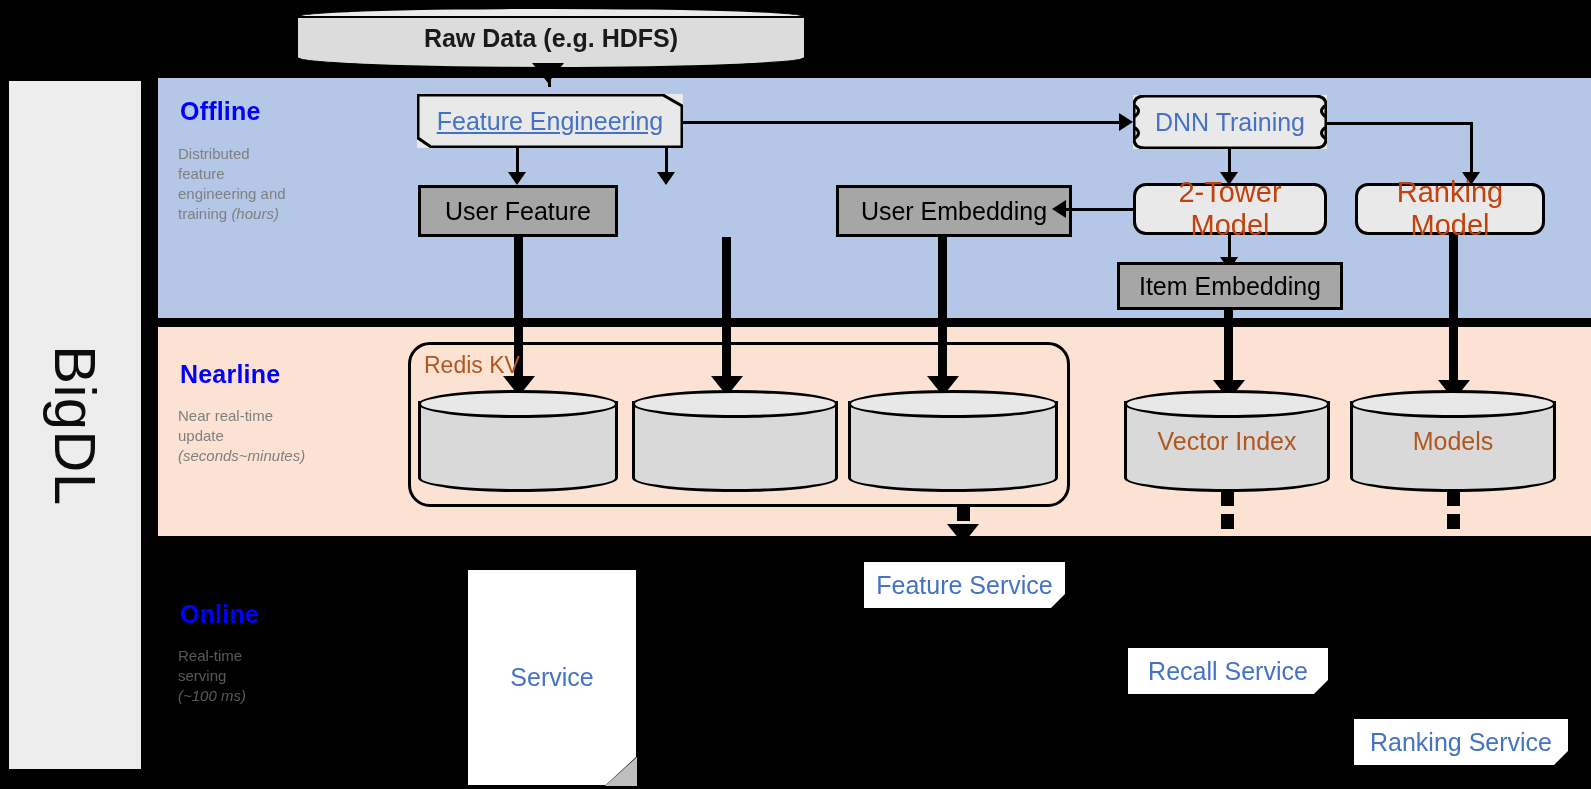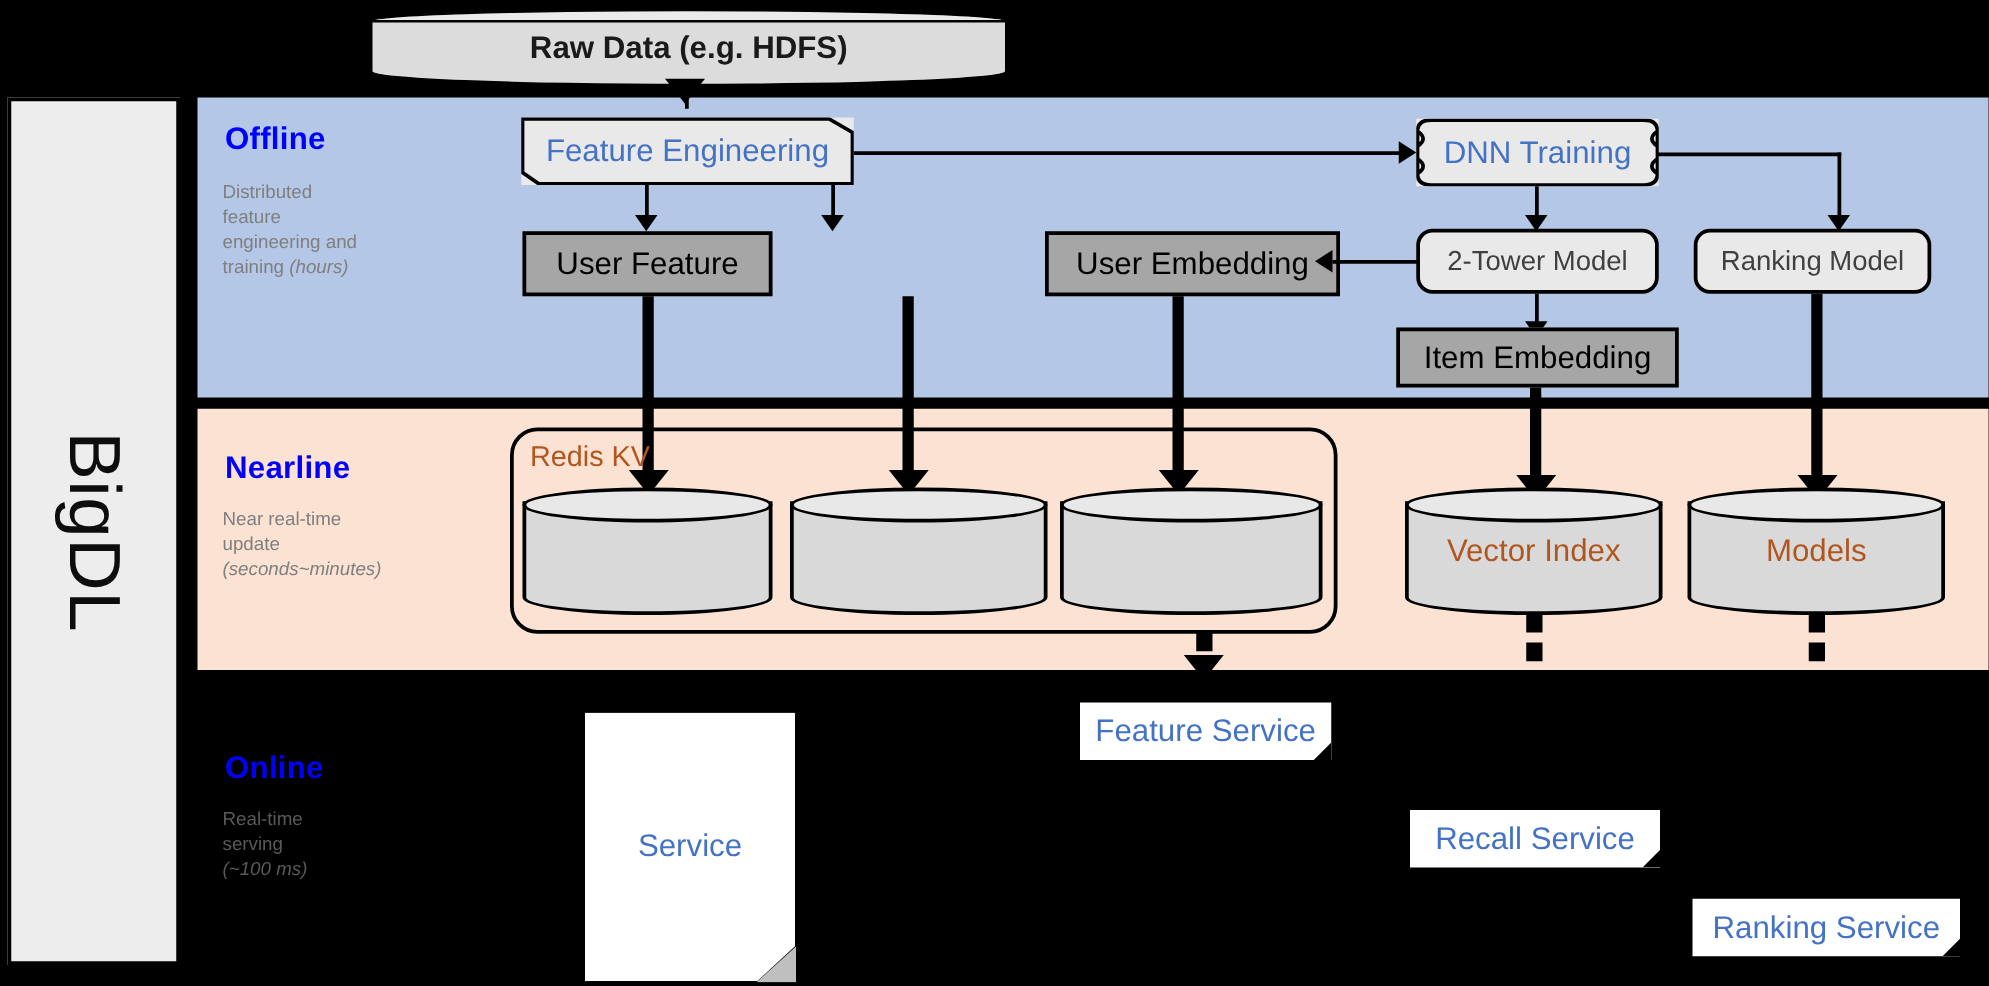--- a/index.html
+++ b/index.html
@@ -25,26 +25,26 @@
   .band-sub .it{font-style:italic;}
   #online-title{color:#0000ff;}
   #online-sub{color:#595959;}
 
   
   .node{position:absolute;box-sizing:border-box;display:flex;align-items:center;
     justify-content:center;text-align:center;}
 
   .grayrect{background:#a6a6a6;border:3px solid #000;color:#000;font-size:25px;}
 
-  .roundrect{background:#e9e9e9;border:3px solid #000;border-radius:13px;font-size:22px;color:#404040;}
+  .roundrect{background:#e9e9e9;border:3px solid #000;border-radius:13px;font-size:29px;color:#c2410c;}
 
   
   .flagshape{background:#e9e9e9;color:#4472c4;font-size:25px;
     border:0;position:absolute;display:flex;align-items:center;justify-content:center;}
-  .flagshape .inner{position:relative;z-index:2;}
+  .flagshape .inner{position:relative;z-index:2;text-decoration:underline;}
 
   
   .dnnshape{background:#e9e9e9;color:#4472c4;font-size:25px;position:absolute;
     display:flex;align-items:center;justify-content:center;}
   .dnnshape .inner{position:relative;z-index:2;}
 
   
   .cyl{position:absolute;}
   .cyl .body{position:absolute;left:0;right:0;top:11px;bottom:0;
     background:#d9d9d9;border:3px solid #000;border-radius:0 0 50% 50%/0 0 14px 14px;

